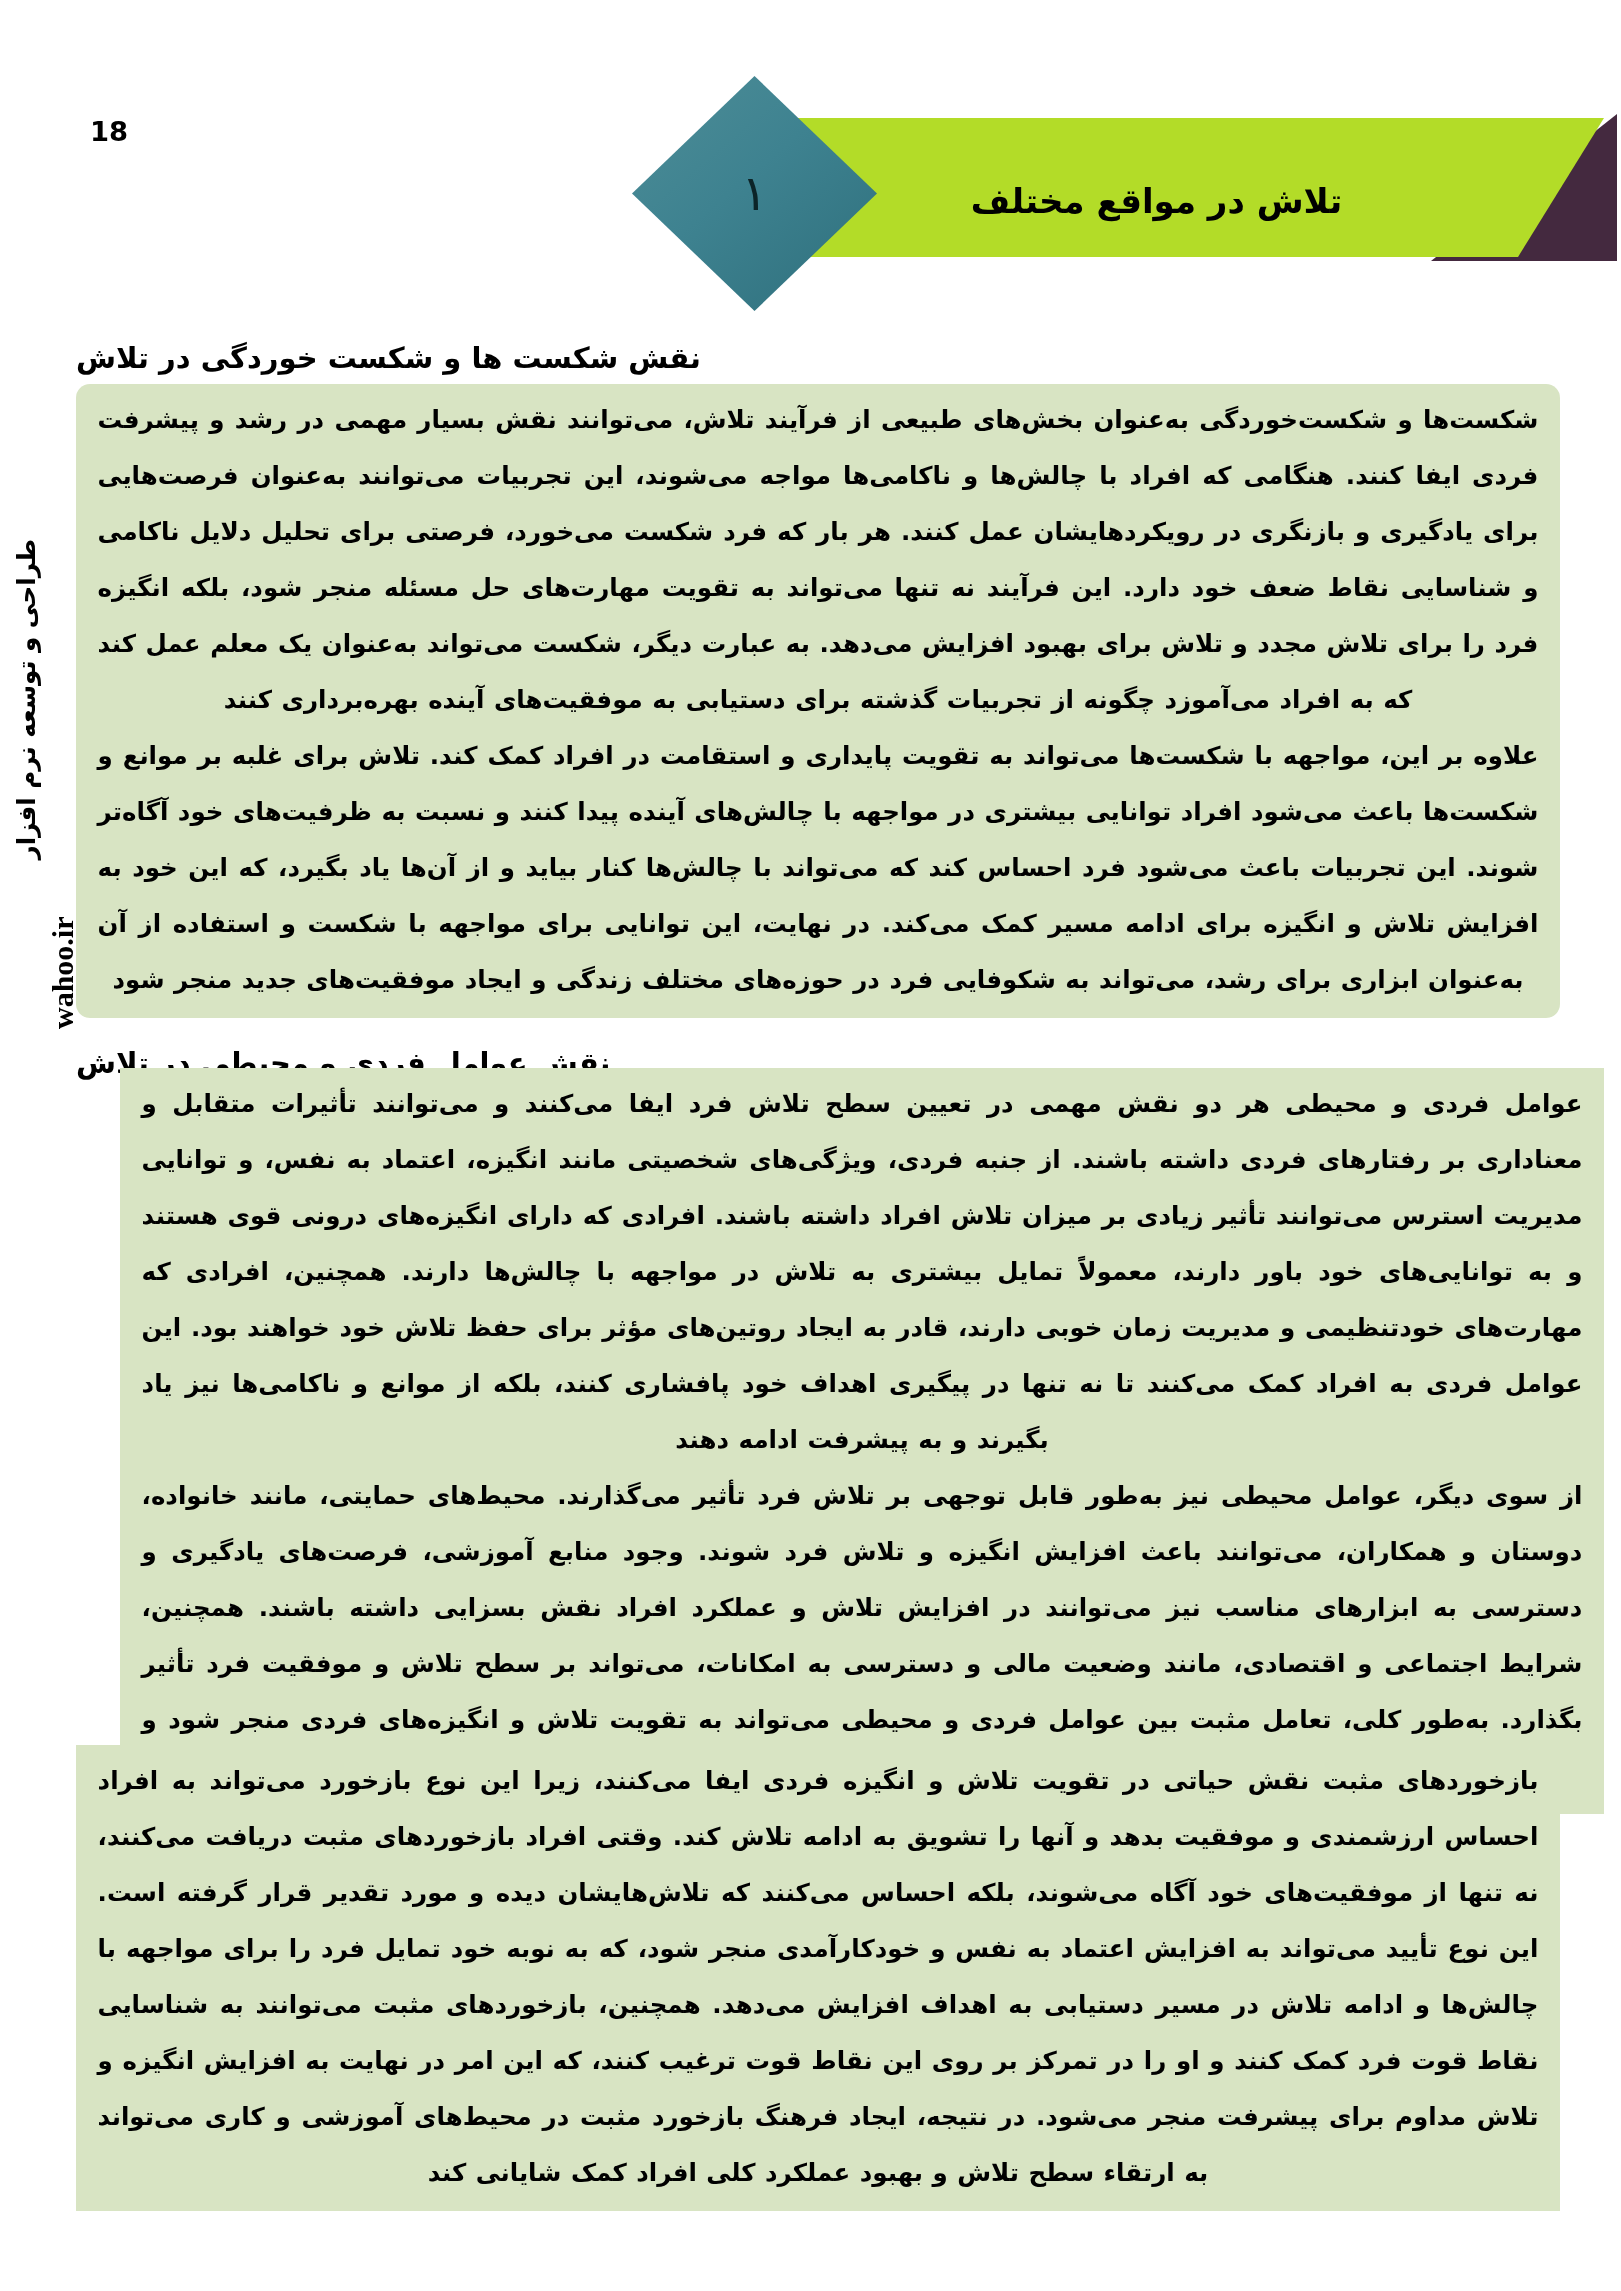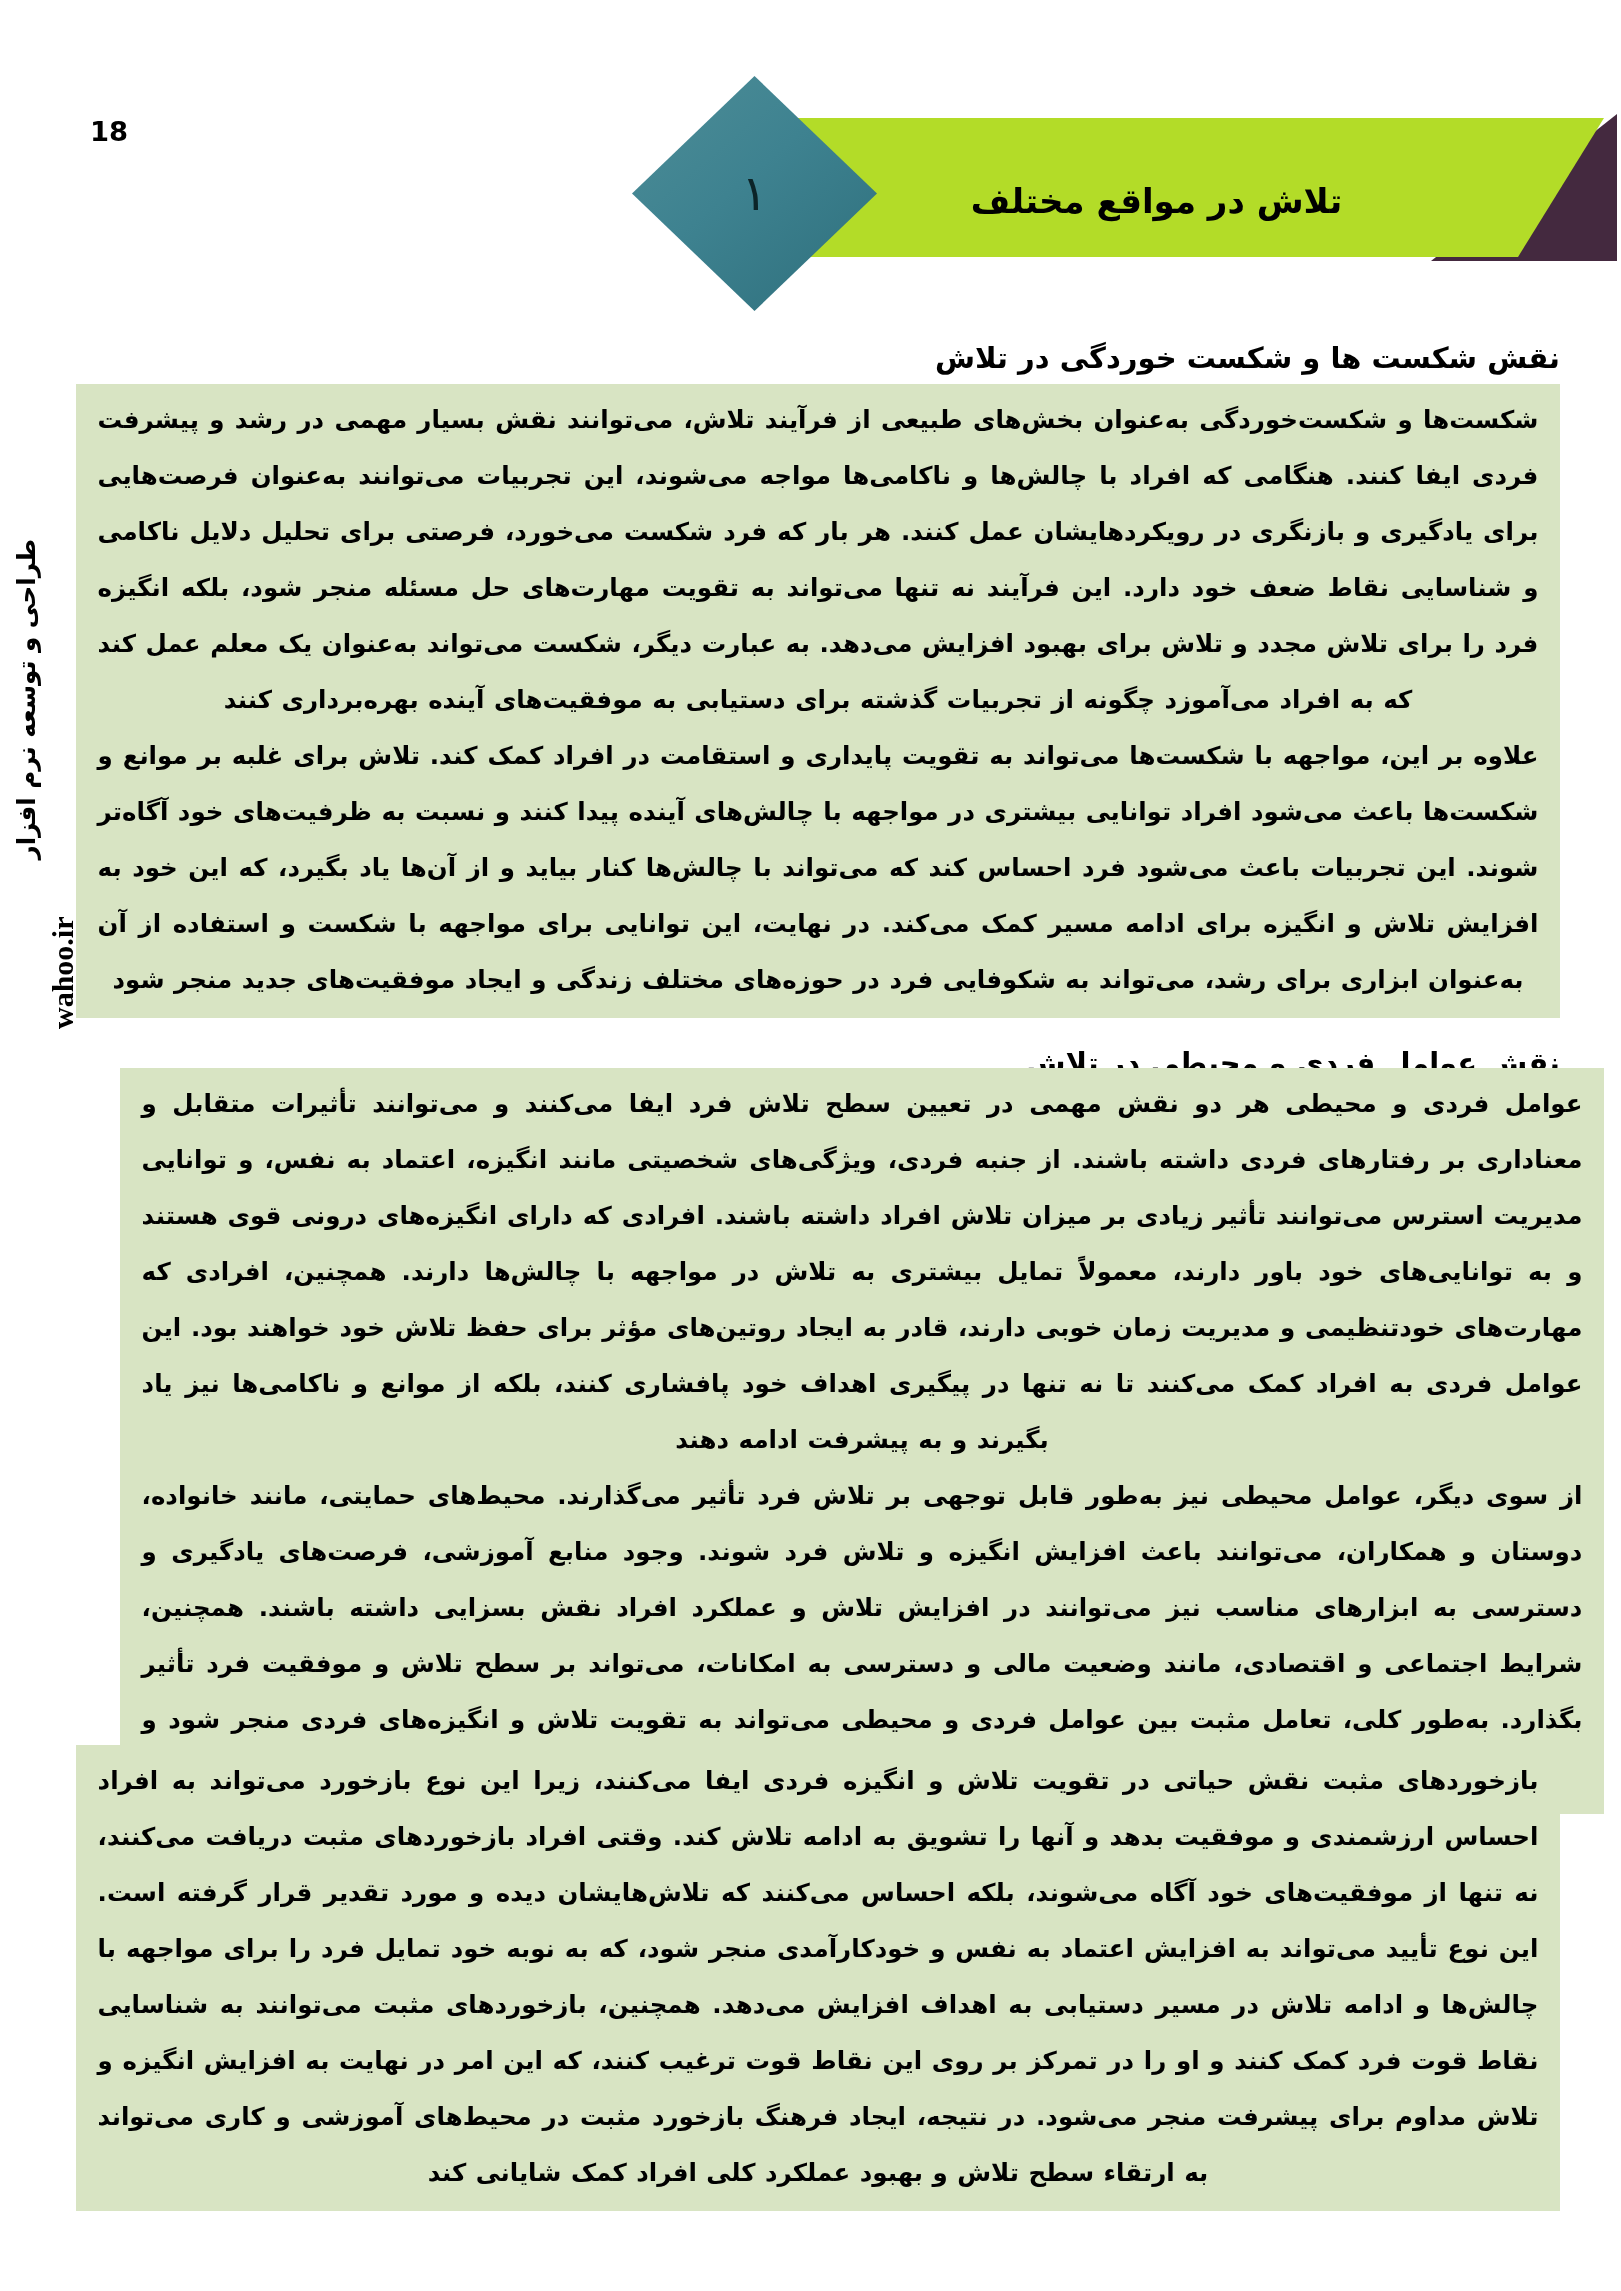--- a/index.html
+++ b/index.html
@@ -52,34 +52,34 @@
     direction:rtl;text-align:right;color:var(--text);
   }
   .sidebar-tagline{font-size:24.5px;font-weight:bold;line-height:35px;}
   .sidebar-site{
     direction:ltr;text-align:left;font-family:"Liberation Serif",serif;
     font-weight:bold;font-size:30px;line-height:37px;
   }
 
   
   .section-heading{
-    position:absolute;right:61px;left:76px;direction:rtl;text-align:right;
+    position:absolute;right:61px;left:76px;direction:rtl;text-align:left;
     font-size:29px;font-weight:bold;color:var(--text);line-height:45px;
   }
   .text-block{
     position:absolute;left:76px;width:1484px;box-sizing:border-box;
     background:var(--block-bg);padding:7.8px 21.6px 9.8px 21.6px;
   }
   .text-block p{
     margin:0;direction:rtl;
     text-align:justify;text-align-last:center;
     font-size:24.5px;font-weight:bold;line-height:56px;color:var(--text);
     word-spacing:1px;
   }
-  #s1-block{top:384px;min-height:623px;}
+  #s1-block{top:384px;min-height:623px;border-radius:14px;}
   #s1-heading{top:312px;}
   #s2-block{top:1068px;min-height:596px;margin-left:44px;}
   #s2-heading{top:1017px;}
   #s3-block{top:1745px;min-height:463px;}
   #s3-heading{top:1757px;}
 </style>
 </head>
 <body>
 
 <div class="page">

